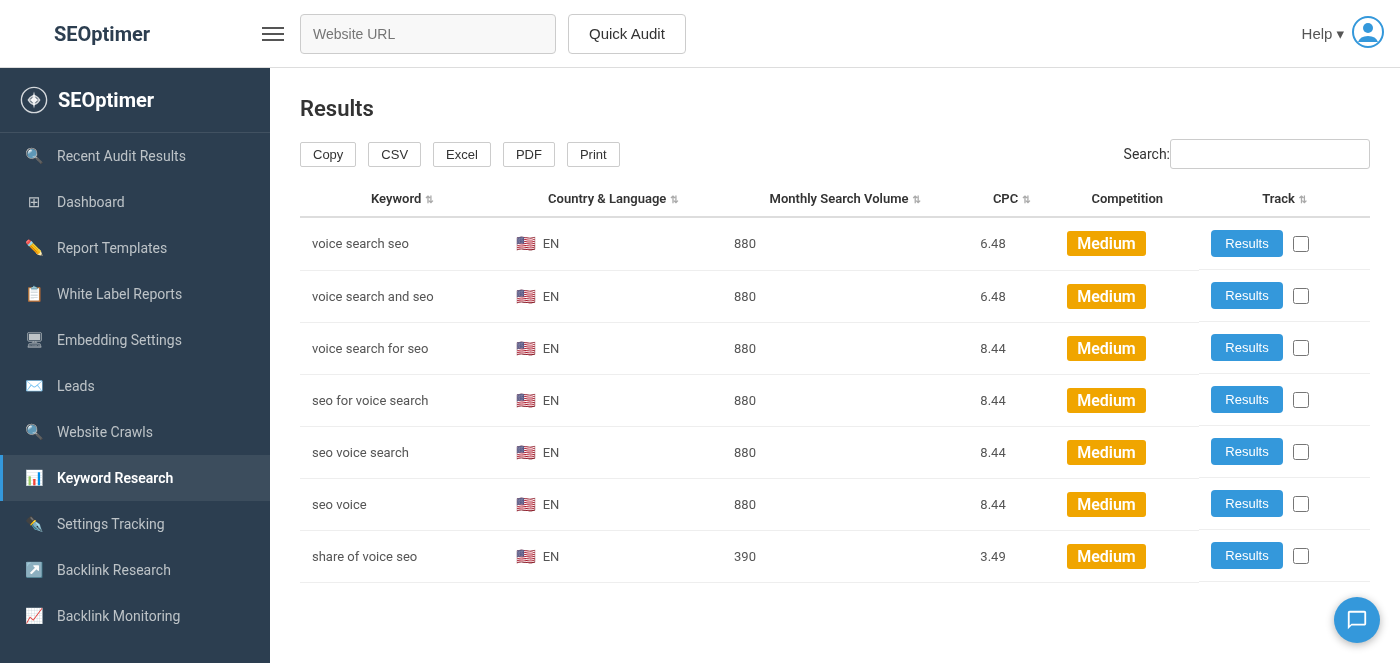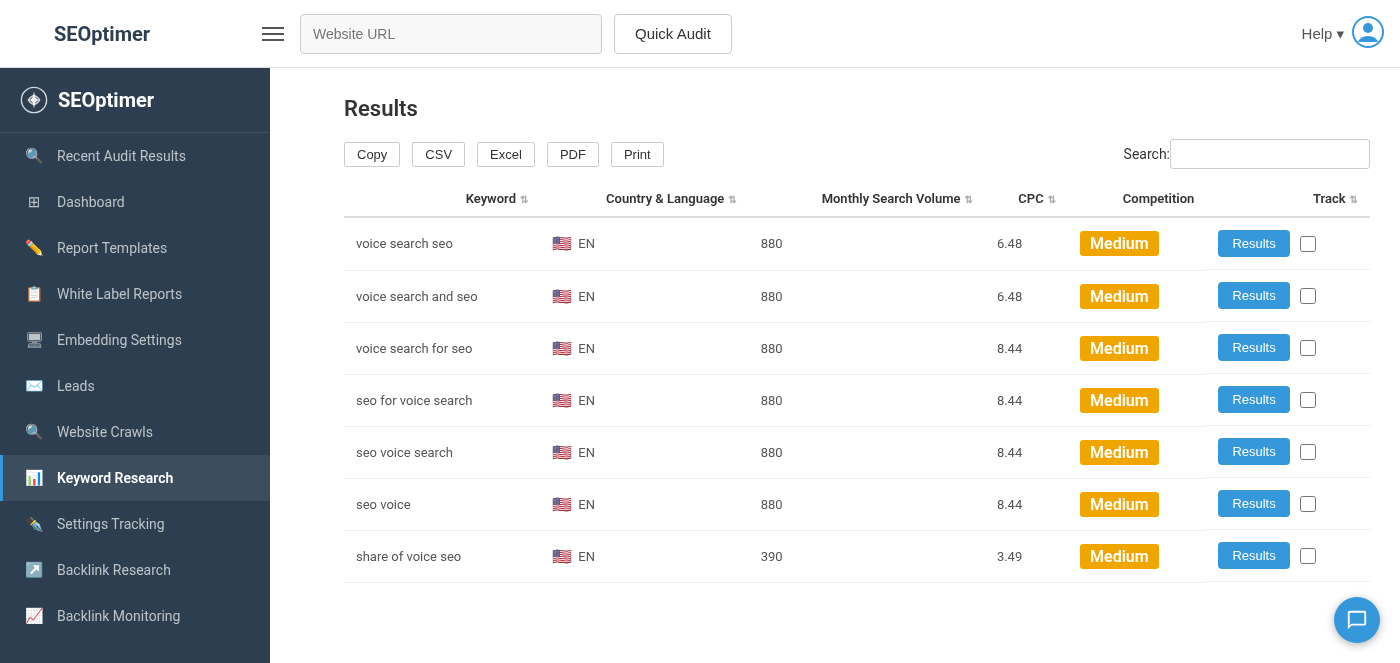--- a/index.html
+++ b/index.html
@@ -7,21 +7,21 @@
 
     
     .topbar {
       display: flex; align-items: center; background: #fff; border-bottom: 1px solid #ddd;
       padding: 0 16px; height: 68px; flex-shrink: 0;
     }
     .topbar-left { display: flex; align-items: center; gap: 12px; }
     .hamburger-btn { background: none; border: none; cursor: pointer; padding: 4px; }
     .hamburger-btn span { display: block; width: 22px; height: 2px; background: #555; margin: 4px 0; }
     .url-input {
-      width: 302px; height: 40px; border: 1px solid #ccc; border-radius: 4px;
+      width: 256px; height: 40px; border: 1px solid #ccc; border-radius: 4px;
       padding: 0 12px; font-size: 14px; color: #999; background: #f8f8f8;
       outline: none;
     }
     .quick-audit-btn {
       height: 40px; padding: 0 20px; background: #fff; border: 1px solid #ccc;
       border-radius: 4px; font-size: 15px; cursor: pointer; color: #333;
     }
     .topbar-right { margin-left: auto; display: flex; align-items: center; gap: 8px; }
     .help-btn { background: none; border: none; cursor: pointer; font-size: 15px; color: #555; display: flex; align-items: center; gap: 4px; }
     .user-icon-btn { background: none; border: none; cursor: pointer; }
@@ -43,21 +43,21 @@
     .sidebar-item {
       display: flex; align-items: center; gap: 14px; padding: 14px 22px;
       cursor: pointer; color: #bdc3c7; font-size: 14px; border-left: 3px solid transparent;
       transition: background 0.2s;
     }
     .sidebar-item.active { color: #fff; font-weight: 600; background: rgba(255,255,255,0.08); border-left: 3px solid #3498db; }
     .sidebar-item-icon { width: 18px; text-align: center; font-size: 15px; flex-shrink: 0; }
 
     
     .main-content { flex: 1; background: #fff; overflow-y: auto; padding: 0; }
-    .content-inner { padding: 28px 30px; margin-left: 44px; }
+    .content-inner { padding: 28px 30px; }
 
     .results-title { font-size: 22px; font-weight: 600; color: #333; margin-bottom: 18px; }
 
     
     .table-toolbar {
       display: flex; align-items: center; justify-content: space-between;
       margin-bottom: 12px;
     }
     .table-btns { display: flex; gap: 12px; }
     .table-btn {
@@ -67,21 +67,21 @@
     .search-area { display: flex; align-items: center; gap: 0; }
     .search-label { font-size: 14px; color: #333; }
     .search-input {
       width: 200px; height: 30px; border: 1px solid #ccc; border-radius: 3px;
       padding: 0 8px; font-size: 13px; outline: none;
     }
 
     
     .data-table { width: 100%; border-collapse: collapse; }
     .data-table th {
-      text-align: right; padding: 10px 12px; font-size: 13px; font-weight: 600;
+      text-align: center; padding: 10px 12px; font-size: 13px; font-weight: 600;
       color: #333; border-bottom: 2px solid #ddd; background: #fff;
       white-space: nowrap;
     }
     .data-table th .sort-icon { color: #aaa; font-size: 10px; margin-left: 4px; }
     .data-table td {
       padding: 12px 12px; font-size: 13px; color: #555;
       border-bottom: 1px solid #eee;
     }
 
     .flag-cell { display: flex; align-items: center; gap: 6px; }

